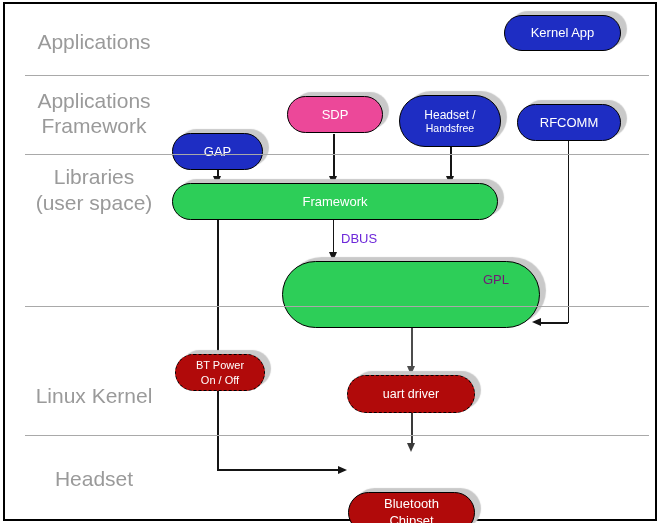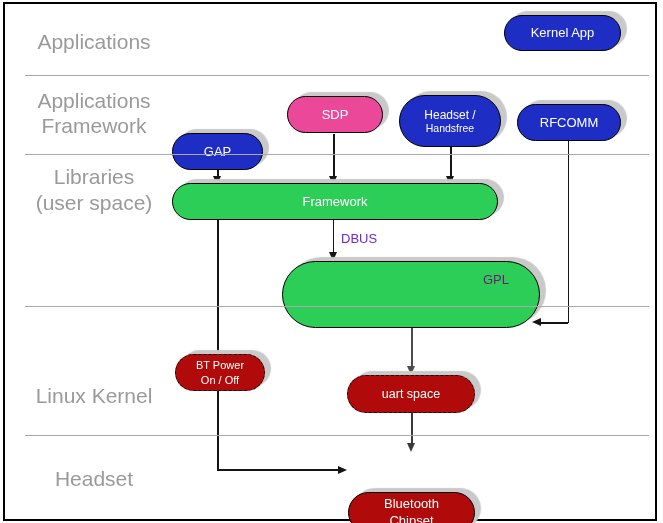--- a/index.html
+++ b/index.html
@@ -120,17 +120,17 @@
   </div>
   <div class="pill" id="n-rfcomm" style="background-color: rgb(30, 45, 195);">RFCOMM</div>
 
   <div class="pill" id="n-framework" style="background-color: rgb(45, 206, 88);">Framework</div>
   <div class="pill" id="n-bluez" style="background-color: rgb(45, 206, 88);">
     <span class="gpl">GPL</span>
   </div>
 
   <div class="pill dashed" id="n-btpower" style="background-color: rgb(177, 10, 10);">BT Power
 On / Off</div>
-  <div class="pill dashed" id="n-uart" style="background-color: rgb(177, 10, 10);">uart space</div>
+  <div class="pill dashed" id="n-uart" style="background-color: rgb(177, 10, 10);">uart driver</div>
 
   <div class="pill" id="n-chipset" style="background-color: rgb(177, 10, 10); margin-top: 40px;">Bluetooth
 Chipset</div>
 </div>
 
 </body></html>

